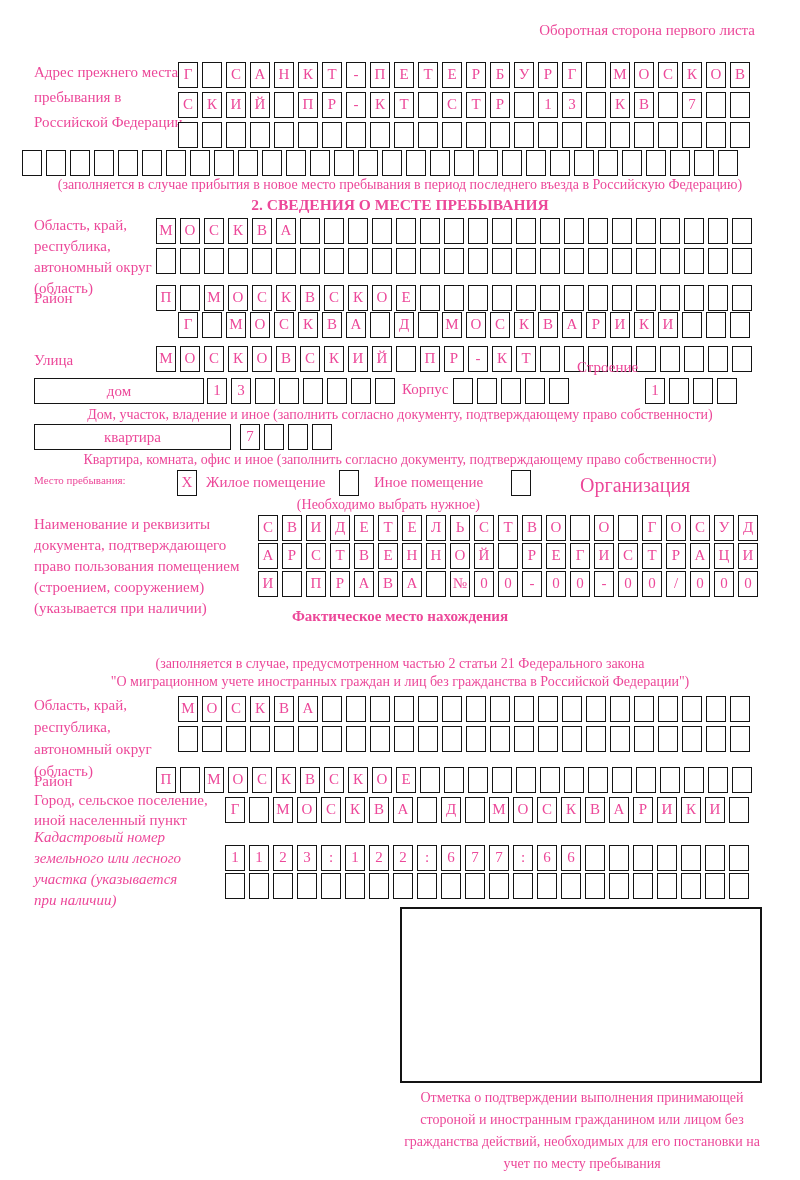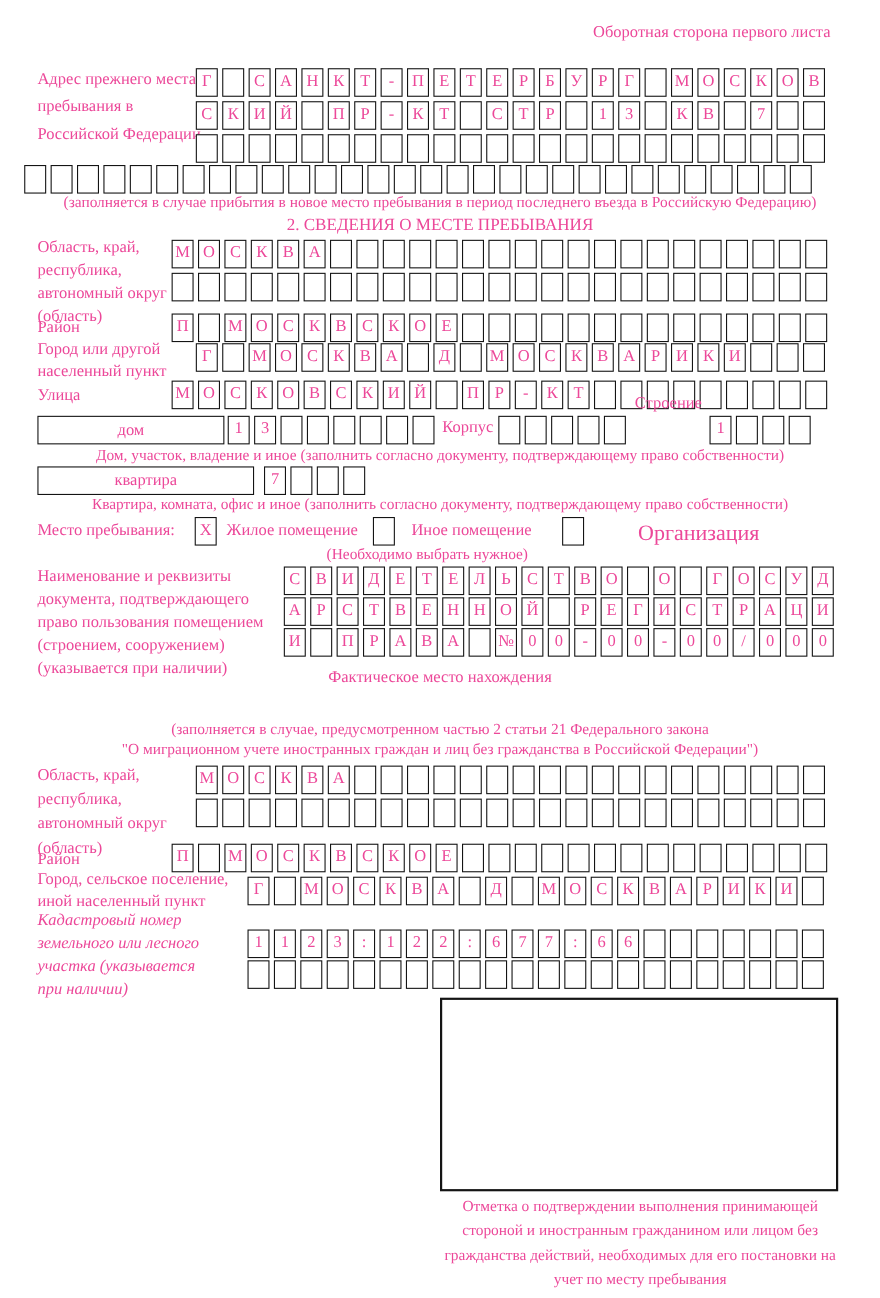--- a/index.html
+++ b/index.html
@@ -3,21 +3,21 @@
 <meta charset="utf-8">
 <style>
   html,body{margin:0;padding:0;background:#fff;}
   .page{
     position:relative;width:800px;height:1180px;background:#fff;color:#ec4899;
     font-family:"Liberation Serif","DejaVu Serif",serif;overflow:hidden;
   }
   .abs{position:absolute;}
   .lbl{font-size:15px;line-height:21px;}
   .cap{font-size:14px;width:800px;left:0;text-align:center;white-space:nowrap;}
-  .title{font-size:15.5px;font-weight:normal;width:800px;left:0;text-align:center;}
+  .title{font-size:15.5px;font-weight:bold;width:800px;left:0;text-align:center;}
   .boxrow{position:absolute;white-space:nowrap;height:26px;}
   .cell{
     display:inline-block;width:20px;height:26px;box-sizing:border-box;
     border:1.5px solid #141414;margin-right:4px;text-align:center;
     font-size:15px;line-height:23px;vertical-align:top;background:#fff;
   }
   .labelbox{
     position:absolute;height:26px;box-sizing:border-box;border:1.5px solid #141414;
     display:flex;align-items:center;justify-content:center;font-size:15px;background:#fff;
   }
@@ -43,39 +43,38 @@
 
   <div class="abs title" style="top:196px;">2. СВЕДЕНИЯ О МЕСТЕ ПРЕБЫВАНИЯ</div>
 
   <div class="abs lbl" style="left:34px;top:215px;width:120px;">Область, край, республика, автономный округ (область)</div>
   <div class="boxrow" style="left:156px;top:218px;"><span class="cell">М</span><span class="cell">О</span><span class="cell">С</span><span class="cell">К</span><span class="cell">В</span><span class="cell">А</span><span class="cell"></span><span class="cell"></span><span class="cell"></span><span class="cell"></span><span class="cell"></span><span class="cell"></span><span class="cell"></span><span class="cell"></span><span class="cell"></span><span class="cell"></span><span class="cell"></span><span class="cell"></span><span class="cell"></span><span class="cell"></span><span class="cell"></span><span class="cell"></span><span class="cell"></span><span class="cell"></span><span class="cell"></span></div>
   <div class="boxrow" style="left:156px;top:248px;"><span class="cell"></span><span class="cell"></span><span class="cell"></span><span class="cell"></span><span class="cell"></span><span class="cell"></span><span class="cell"></span><span class="cell"></span><span class="cell"></span><span class="cell"></span><span class="cell"></span><span class="cell"></span><span class="cell"></span><span class="cell"></span><span class="cell"></span><span class="cell"></span><span class="cell"></span><span class="cell"></span><span class="cell"></span><span class="cell"></span><span class="cell"></span><span class="cell"></span><span class="cell"></span><span class="cell"></span><span class="cell"></span></div>
 
   <div class="abs lbl" style="left:34px;top:288px;">Район</div>
   <div class="boxrow" style="left:156px;top:285px;"><span class="cell">П</span><span class="cell"></span><span class="cell">М</span><span class="cell">О</span><span class="cell">С</span><span class="cell">К</span><span class="cell">В</span><span class="cell">С</span><span class="cell">К</span><span class="cell">О</span><span class="cell">Е</span><span class="cell"></span><span class="cell"></span><span class="cell"></span><span class="cell"></span><span class="cell"></span><span class="cell"></span><span class="cell"></span><span class="cell"></span><span class="cell"></span><span class="cell"></span><span class="cell"></span><span class="cell"></span><span class="cell"></span><span class="cell"></span></div>
 
-  <div class="abs lbl" style="left:34px;top:308px;width:140px;line-height:20px;">Город или другой населенный пункт</div>
   <div class="boxrow" style="left:178px;top:312px;"><span class="cell">Г</span><span class="cell"></span><span class="cell">М</span><span class="cell">О</span><span class="cell">С</span><span class="cell">К</span><span class="cell">В</span><span class="cell">А</span><span class="cell"></span><span class="cell">Д</span><span class="cell"></span><span class="cell">М</span><span class="cell">О</span><span class="cell">С</span><span class="cell">К</span><span class="cell">В</span><span class="cell">А</span><span class="cell">Р</span><span class="cell">И</span><span class="cell">К</span><span class="cell">И</span><span class="cell"></span><span class="cell"></span><span class="cell"></span></div>
 
   <div class="abs lbl" style="left:34px;top:350px;">Улица</div>
   <div class="boxrow" style="left:156px;top:346px;"><span class="cell">М</span><span class="cell">О</span><span class="cell">С</span><span class="cell">К</span><span class="cell">О</span><span class="cell">В</span><span class="cell">С</span><span class="cell">К</span><span class="cell">И</span><span class="cell">Й</span><span class="cell"></span><span class="cell">П</span><span class="cell">Р</span><span class="cell">-</span><span class="cell">К</span><span class="cell">Т</span><span class="cell"></span><span class="cell"></span><span class="cell"></span><span class="cell"></span><span class="cell"></span><span class="cell"></span><span class="cell"></span><span class="cell"></span><span class="cell"></span></div>
 
   <div class="labelbox" style="left:34px;top:378px;width:170px;">дом</div>
   <div class="boxrow" style="left:207px;top:378px;"><span class="cell">1</span><span class="cell">3</span><span class="cell"></span><span class="cell"></span><span class="cell"></span><span class="cell"></span><span class="cell"></span><span class="cell"></span></div>
   <div class="abs" style="left:402px;top:381px;font-size:15px;">Корпус</div>
   <div class="boxrow" style="left:453px;top:378px;"><span class="cell"></span><span class="cell"></span><span class="cell"></span><span class="cell"></span><span class="cell"></span></div>
   <div class="abs" style="left:577px;top:359px;font-size:15px;">Строение</div>
   <div class="boxrow" style="left:645px;top:378px;"><span class="cell">1</span><span class="cell"></span><span class="cell"></span><span class="cell"></span></div>
   <div class="abs cap" style="top:407px;">Дом, участок, владение и иное (заполнить согласно документу, подтверждающему право собственности)</div>
 
   <div class="labelbox" style="left:34px;top:424px;width:197px;">квартира</div>
   <div class="boxrow" style="left:240px;top:424px;"><span class="cell">7</span><span class="cell"></span><span class="cell"></span><span class="cell"></span></div>
   <div class="abs cap" style="top:452px;">Квартира, комната, офис и иное (заполнить согласно документу, подтверждающему право собственности)</div>
 
-  <div class="abs" style="left:34px;top:474px;font-size:15px;">Место пребывания:</div>
+  <div class="abs" style="left:34px;top:474px;font-size:11px;">Место пребывания:</div>
   <div class="chk" style="left:177px;top:470px;">X</div>
   <div class="abs" style="left:206px;top:474px;font-size:15px;">Жилое помещение</div>
   <div class="chk" style="left:339px;top:470px;"></div>
   <div class="abs" style="left:374px;top:474px;font-size:15px;">Иное помещение</div>
   <div class="chk" style="left:511px;top:470px;"></div>
   <div class="abs" style="left:580px;top:474px;font-size:20px;">Организация</div>
   <div class="abs" style="left:160px;top:497px;width:320px;text-align:right;font-size:14px;">(Необходимо выбрать нужное)</div>
 
   <div class="abs lbl" style="left:34px;top:514px;width:212px;">Наименование и реквизиты документа, подтверждающего право пользования помещением (строением, сооружением) (указывается при наличии)</div>
   <div class="boxrow" style="left:258px;top:515px;"><span class="cell">С</span><span class="cell">В</span><span class="cell">И</span><span class="cell">Д</span><span class="cell">Е</span><span class="cell">Т</span><span class="cell">Е</span><span class="cell">Л</span><span class="cell">Ь</span><span class="cell">С</span><span class="cell">Т</span><span class="cell">В</span><span class="cell">О</span><span class="cell"></span><span class="cell">О</span><span class="cell"></span><span class="cell">Г</span><span class="cell">О</span><span class="cell">С</span><span class="cell">У</span><span class="cell">Д</span></div>

